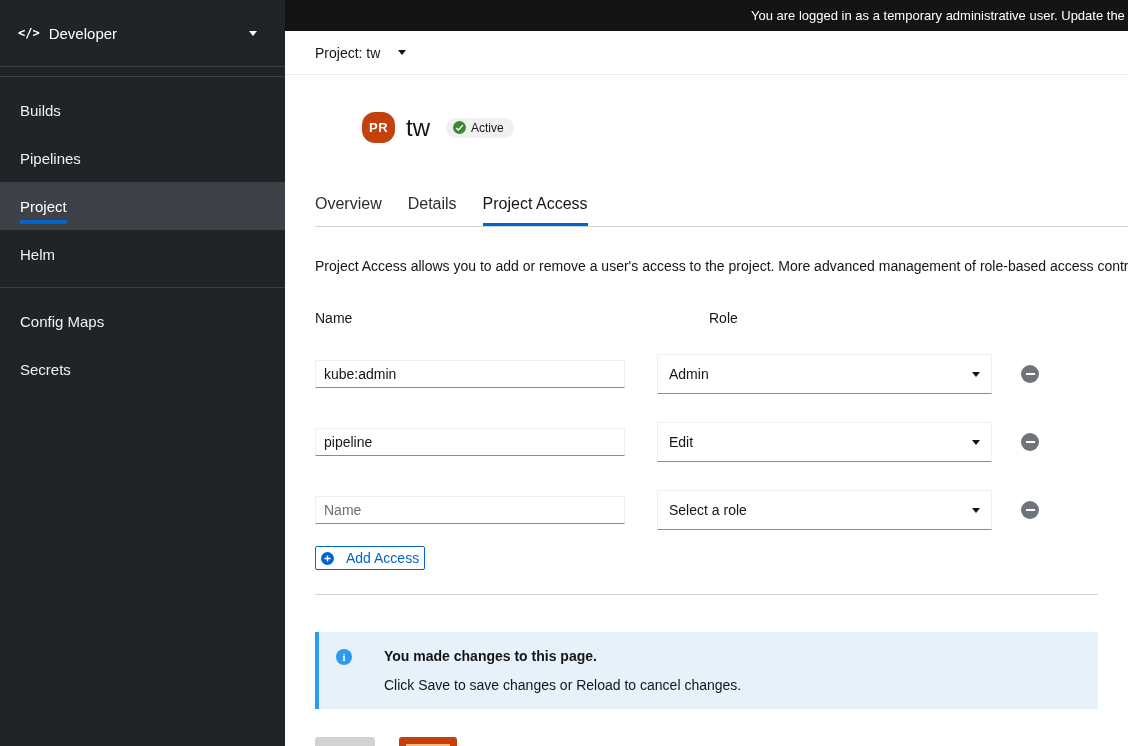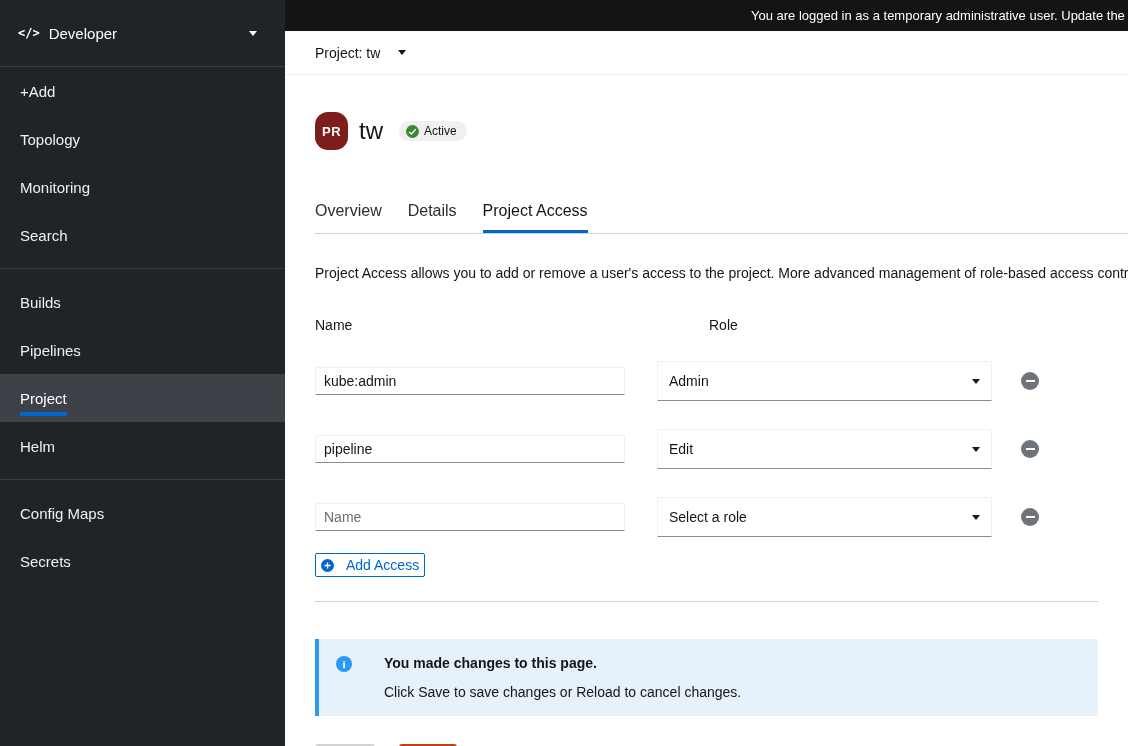--- a/index.html
+++ b/index.html
@@ -61,24 +61,24 @@
     height:44px; flex:none; display:flex; align-items:center;
     padding-left:30px; border-bottom:1px solid #ededed; font-size:14px;
   }
   .project-selector { display:flex; align-items:center; cursor:pointer; }
   .project-selector .caret-down { margin-left:18px; color:#151515; }
 
   .content { padding-left:30px; }
 
   .title-row { margin-top:37px; display:flex; align-items:center; }
   .badge-pr {
-    width:33px; height:38px; border-radius:13px; background:#7f1d1d;
+    width:33px; height:31px; border-radius:13px; background:#c2410c;
     color:#fff; font-size:13px; font-weight:bold;
     display:flex; align-items:center; justify-content:center;
-    margin-right:11px; letter-spacing:.5px;
+    margin-right:11px; letter-spacing:.5px;margin-left:47px;
   }
   .page-title { font-size:24px; font-weight:500; margin-right:16px; }
   .status-badge {
     background:#f0f0f0; border-radius:12px; padding:3px 10px 3px 7px;
     font-size:12px; display:inline-flex; align-items:center; gap:5px; color:#151515;
   }
 
   .tabs { margin-top:52px; display:flex; gap:26px; border-bottom:1px solid #d2d2d2; }
   .tab { font-size:16px; padding-bottom:13px; color:#2b2d31; cursor:pointer; }
   .tab.active { box-shadow:inset 0 -3px 0 #0066cc; color:#151515; }
@@ -142,34 +142,20 @@
 </head>
 <body>
 
 <aside class="sidebar">
   <div class="perspective-switcher">
     <span class="code-icon">&lt;/&gt;</span>
     <span class="persp-label">Developer</span>
     <span class="caret-down"></span>
   </div>
   <nav>
-    <ul class="nav-list">
-      <li class="nav-item">
-          <span class="nav-label">+Add</span>
-        </li>
-      <li class="nav-item">
-          <span class="nav-label">Topology</span>
-        </li>
-      <li class="nav-item">
-          <span class="nav-label">Monitoring</span>
-        </li>
-      <li class="nav-item">
-          <span class="nav-label">Search</span>
-        </li>
-    </ul>
     <hr class="nav-divider">
     <ul class="nav-list">
       <li class="nav-item">
           <span class="nav-label">Builds</span>
         </li>
       <li class="nav-item">
           <span class="nav-label">Pipelines</span>
         </li>
       <li class="nav-item active">
           <span class="nav-label">Project</span>

